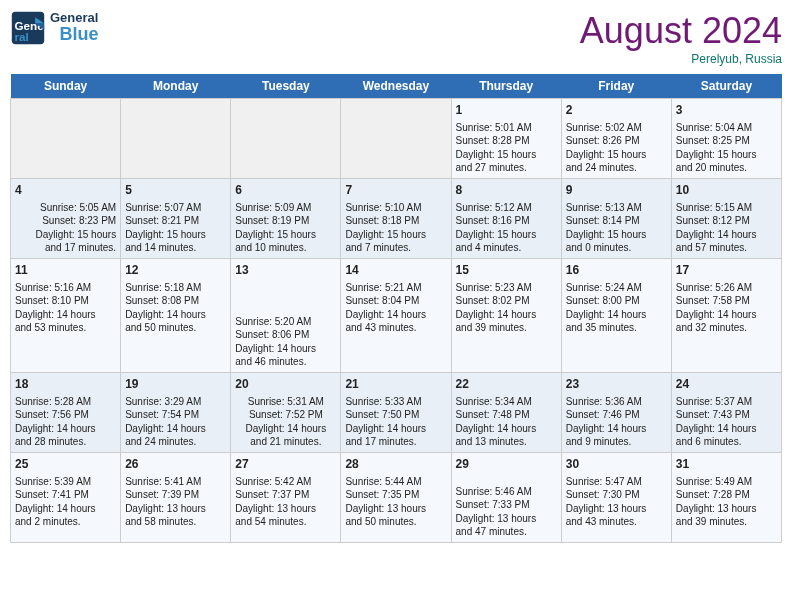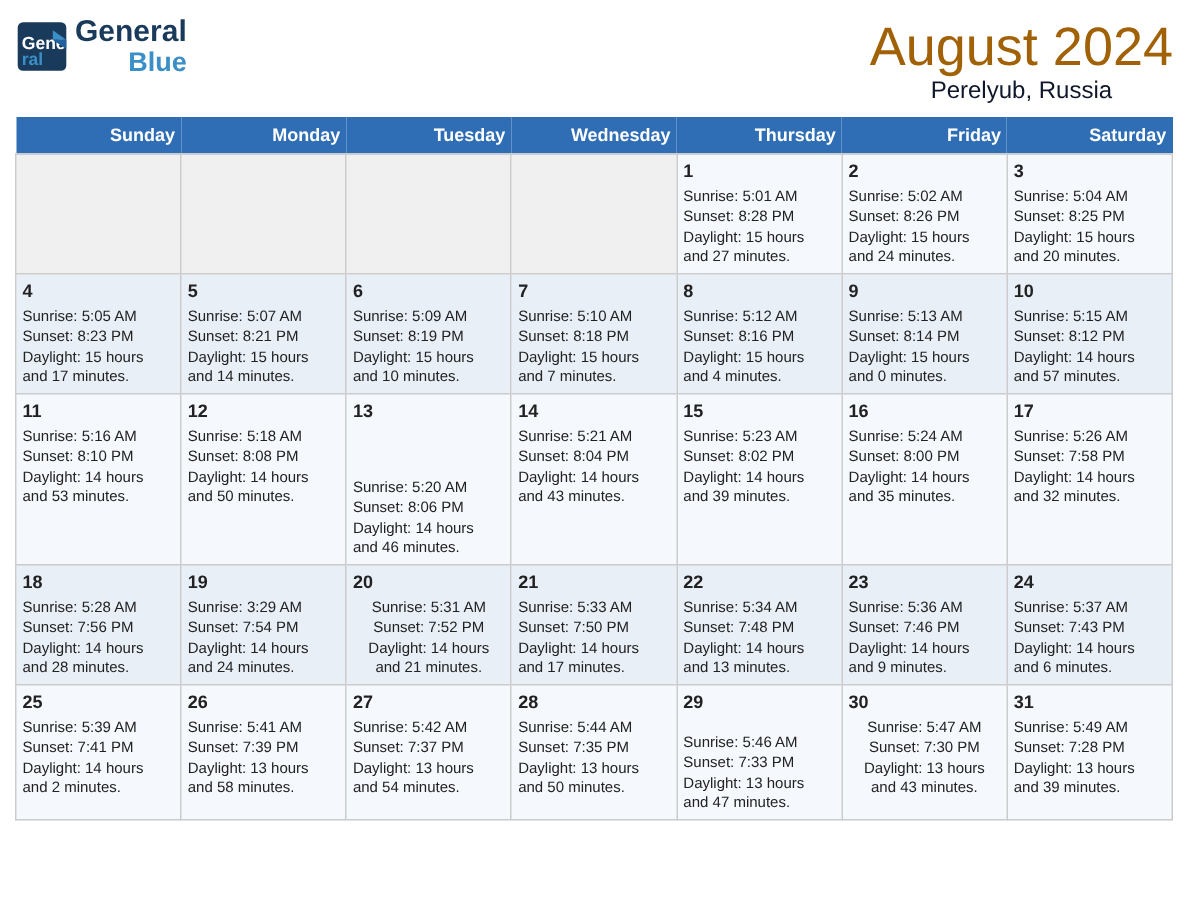--- a/index.html
+++ b/index.html
@@ -24,37 +24,36 @@
     .logo-icon {
       width: 36px;
       height: 36px;
     }
     .title-area {
       text-align: right;
     }
     .main-title {
       font-size: 36px;
       font-weight: normal;
-      color: #a16207;
+      color: #701a75;
     }
     .sub-title {
-      font-size: 16px;
-      color: #0f172a;
-      text-align: center;
+      font-size: 12px;
+      color: #0f766e;
     }
     table {
       width: 100%;
       border-collapse: collapse;
       font-size: 11px;
     }
     thead tr th {
       background: #2f6eb5;
       color: #fff;
       padding: 5px 4px;
-      text-align: right;
+      text-align: center;
       font-size: 12px;
       font-weight: bold;
     }
     tbody tr {
       vertical-align: top;
     }
     tbody tr td {
       border: 1px solid #ccc;
       padding: 3px 4px;
       height: 80px;
@@ -89,21 +88,21 @@
 <div class="header-area">
   <div class="logo">
     <svg class="logo-icon" viewBox="0 0 40 40">
       <rect x="2" y="2" width="36" height="36" rx="4" fill="#1a3a5c"></rect>
       <text x="5" y="22" font-size="13" font-weight="bold" fill="white" font-family="Arial">Gene</text>
       <text x="5" y="34" font-size="13" font-weight="bold" fill="#3a8fc7" font-family="Arial">ral</text>
       <polygon points="28,8 38,15 28,15" fill="#3a8fc7"></polygon>
       <polygon points="28,15 38,15 38,22" fill="#2060a0"></polygon>
     </svg>
     <div>
-      <div style="font-size:20px;font-weight:bold;color:#1a3a5c;line-height:1.1;">General</div>
+      <div style="font-size:13px;font-weight:bold;color:#1a3a5c;line-height:1.1;">General</div>
       <div style="font-size:18px;font-weight:bold;color:#3a8fc7;line-height:1.1;text-align:right;">Blue</div>
     </div>
   </div>
   <div class="title-area">
     <div class="main-title">August 2024</div>
     <div class="sub-title">Perelyub, Russia</div>
   </div>
 </div>
 
 <table>
@@ -142,21 +141,21 @@
           <span class="day-number">3</span>
           <div class="day-info" style="white-space: pre-line;">Sunrise: 5:04 AM
 Sunset: 8:25 PM
 Daylight: 15 hours
 and 20 minutes.</div>
         </td>
       </tr>
       <tr>
         <td>
           <span class="day-number">4</span>
-          <div class="day-info" style="white-space: pre-line;">Sunrise: 5:05 AM
+          <div class="day-info" style="white-space: pre-line; text-align: right;">Sunrise: 5:05 AM
 Sunset: 8:23 PM
 Daylight: 15 hours
 and 17 minutes.</div>
         </td>
         <td>
           <span class="day-number">5</span>
           <div class="day-info" style="white-space: pre-line;">Sunrise: 5:07 AM
 Sunset: 8:21 PM
 Daylight: 15 hours
 and 14 minutes.</div>
@@ -330,21 +329,21 @@
         </td>
         <td>
           <span class="day-number">29</span>
           <div class="day-info" style="white-space: pre-line; margin-top: 12px;">Sunrise: 5:46 AM
 Sunset: 7:33 PM
 Daylight: 13 hours
 and 47 minutes.</div>
         </td>
         <td>
           <span class="day-number">30</span>
-          <div class="day-info" style="white-space: pre-line; text-align: center;">Sunrise: 5:47 AM
+          <div class="day-info" style="white-space: pre-line;">Sunrise: 5:47 AM
 Sunset: 7:30 PM
 Daylight: 13 hours
 and 43 minutes.</div>
         </td>
         <td>
           <span class="day-number">31</span>
           <div class="day-info" style="white-space: pre-line;">Sunrise: 5:49 AM
 Sunset: 7:28 PM
 Daylight: 13 hours
 and 39 minutes.</div>

